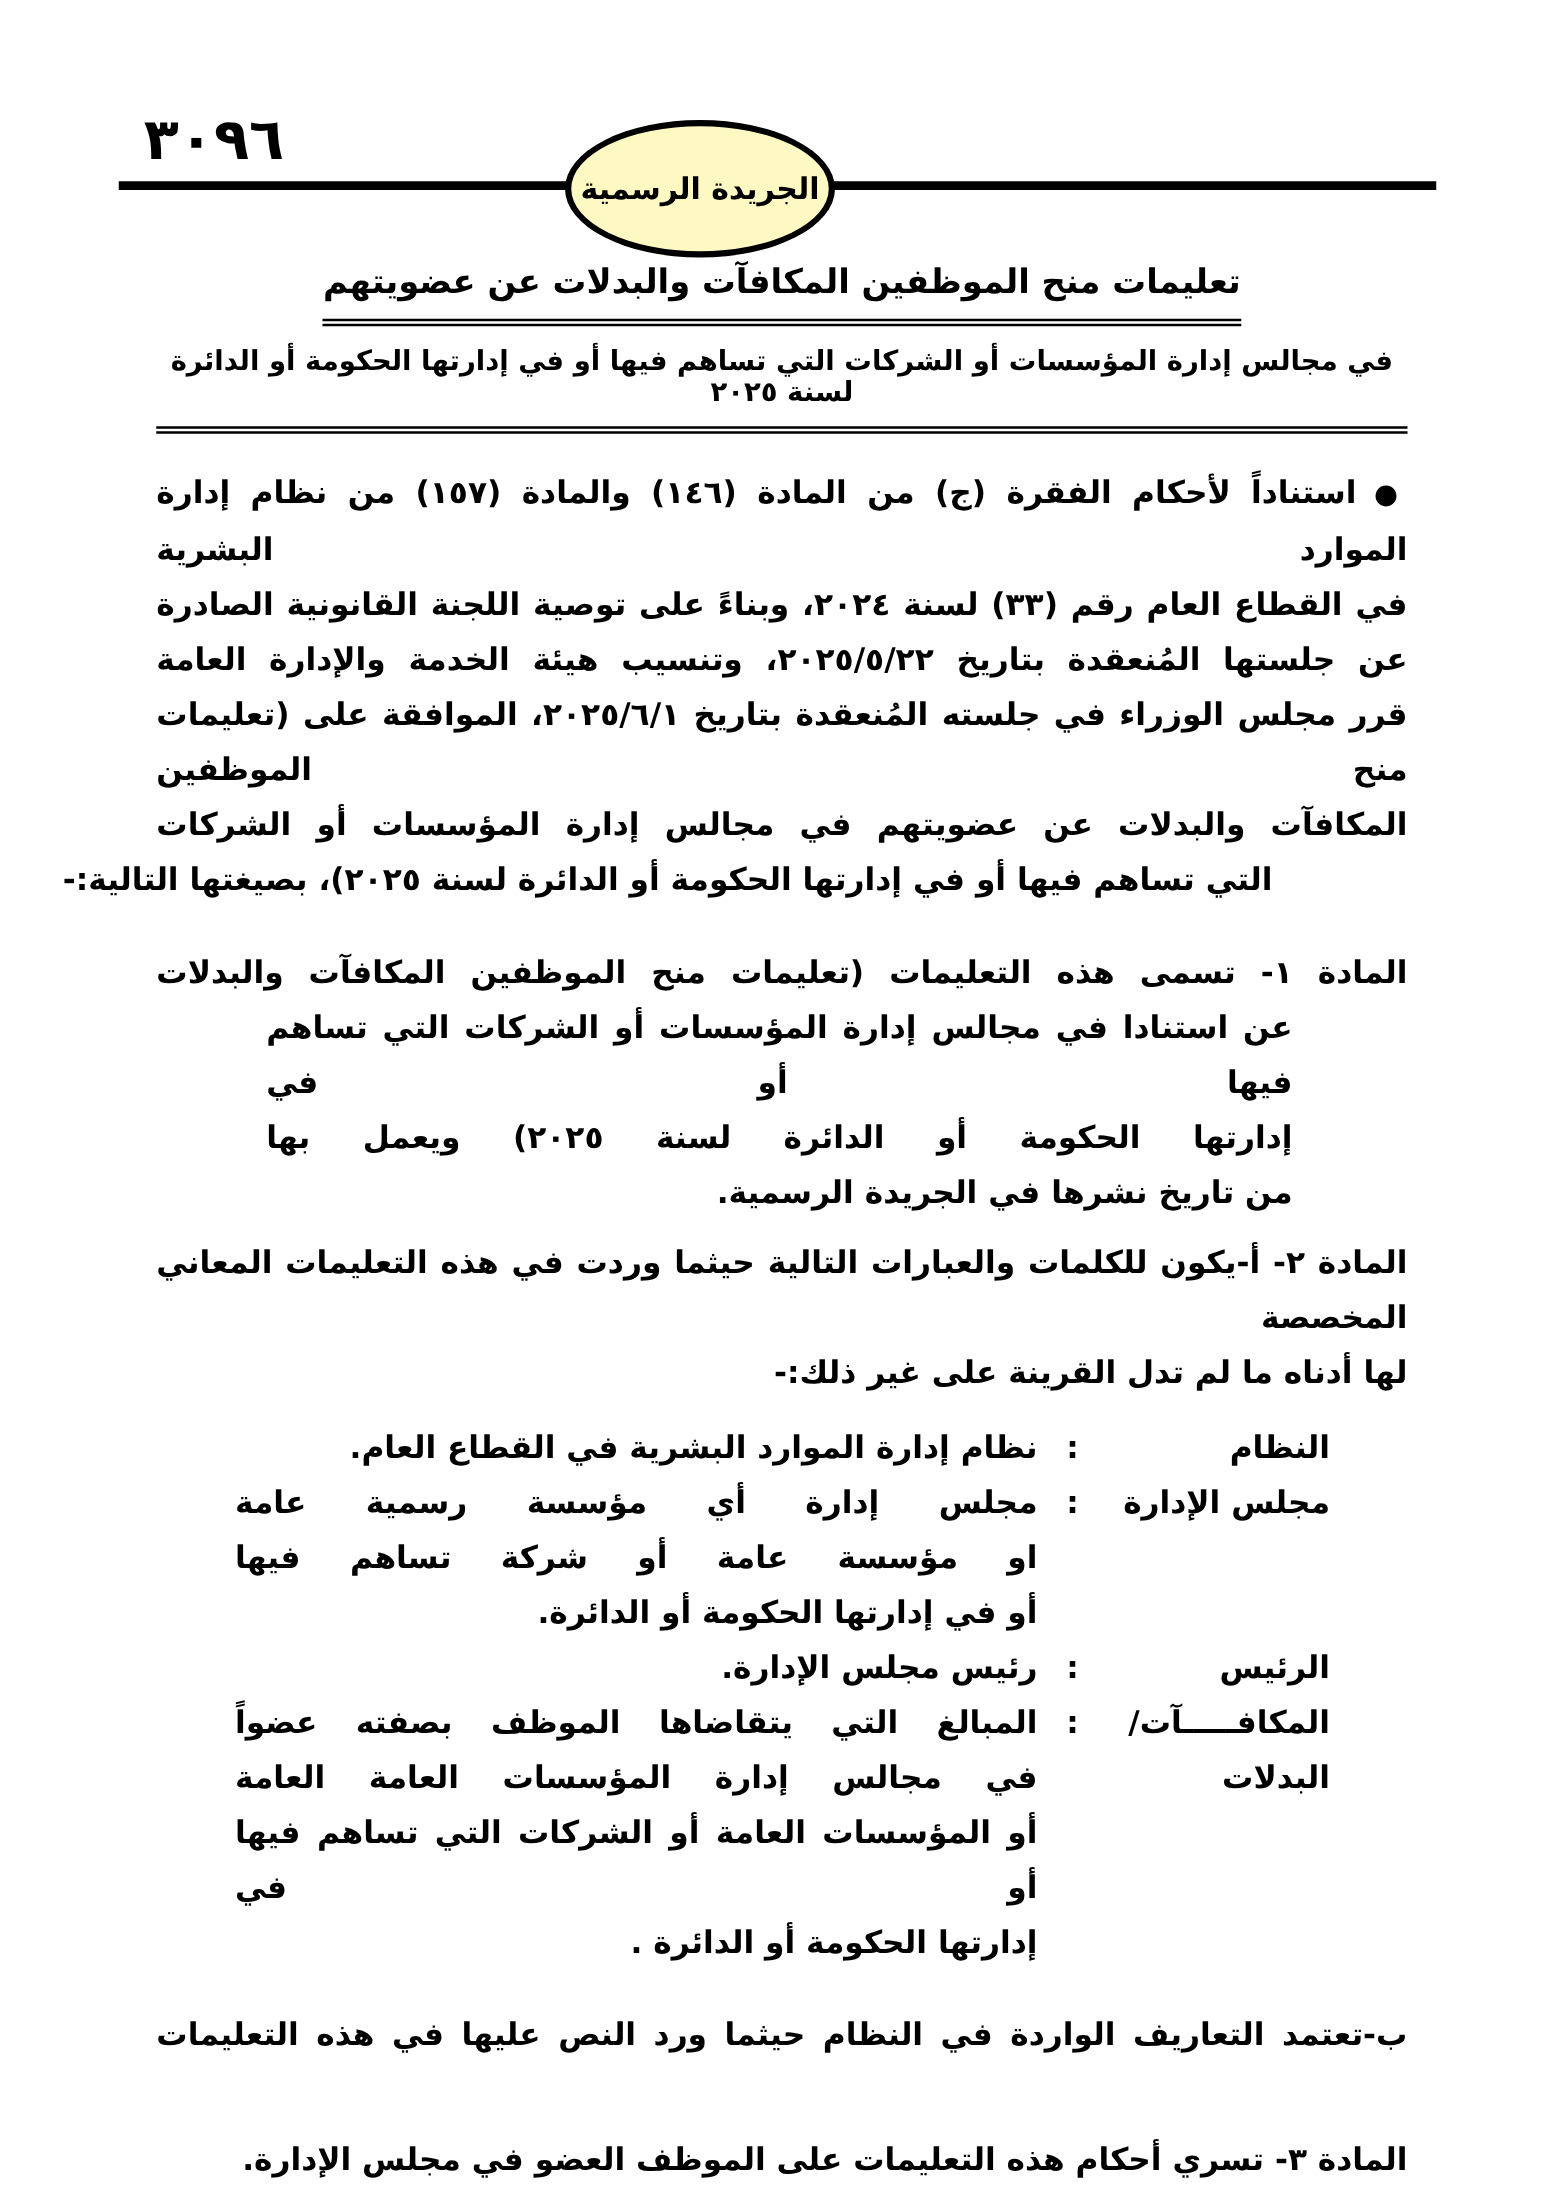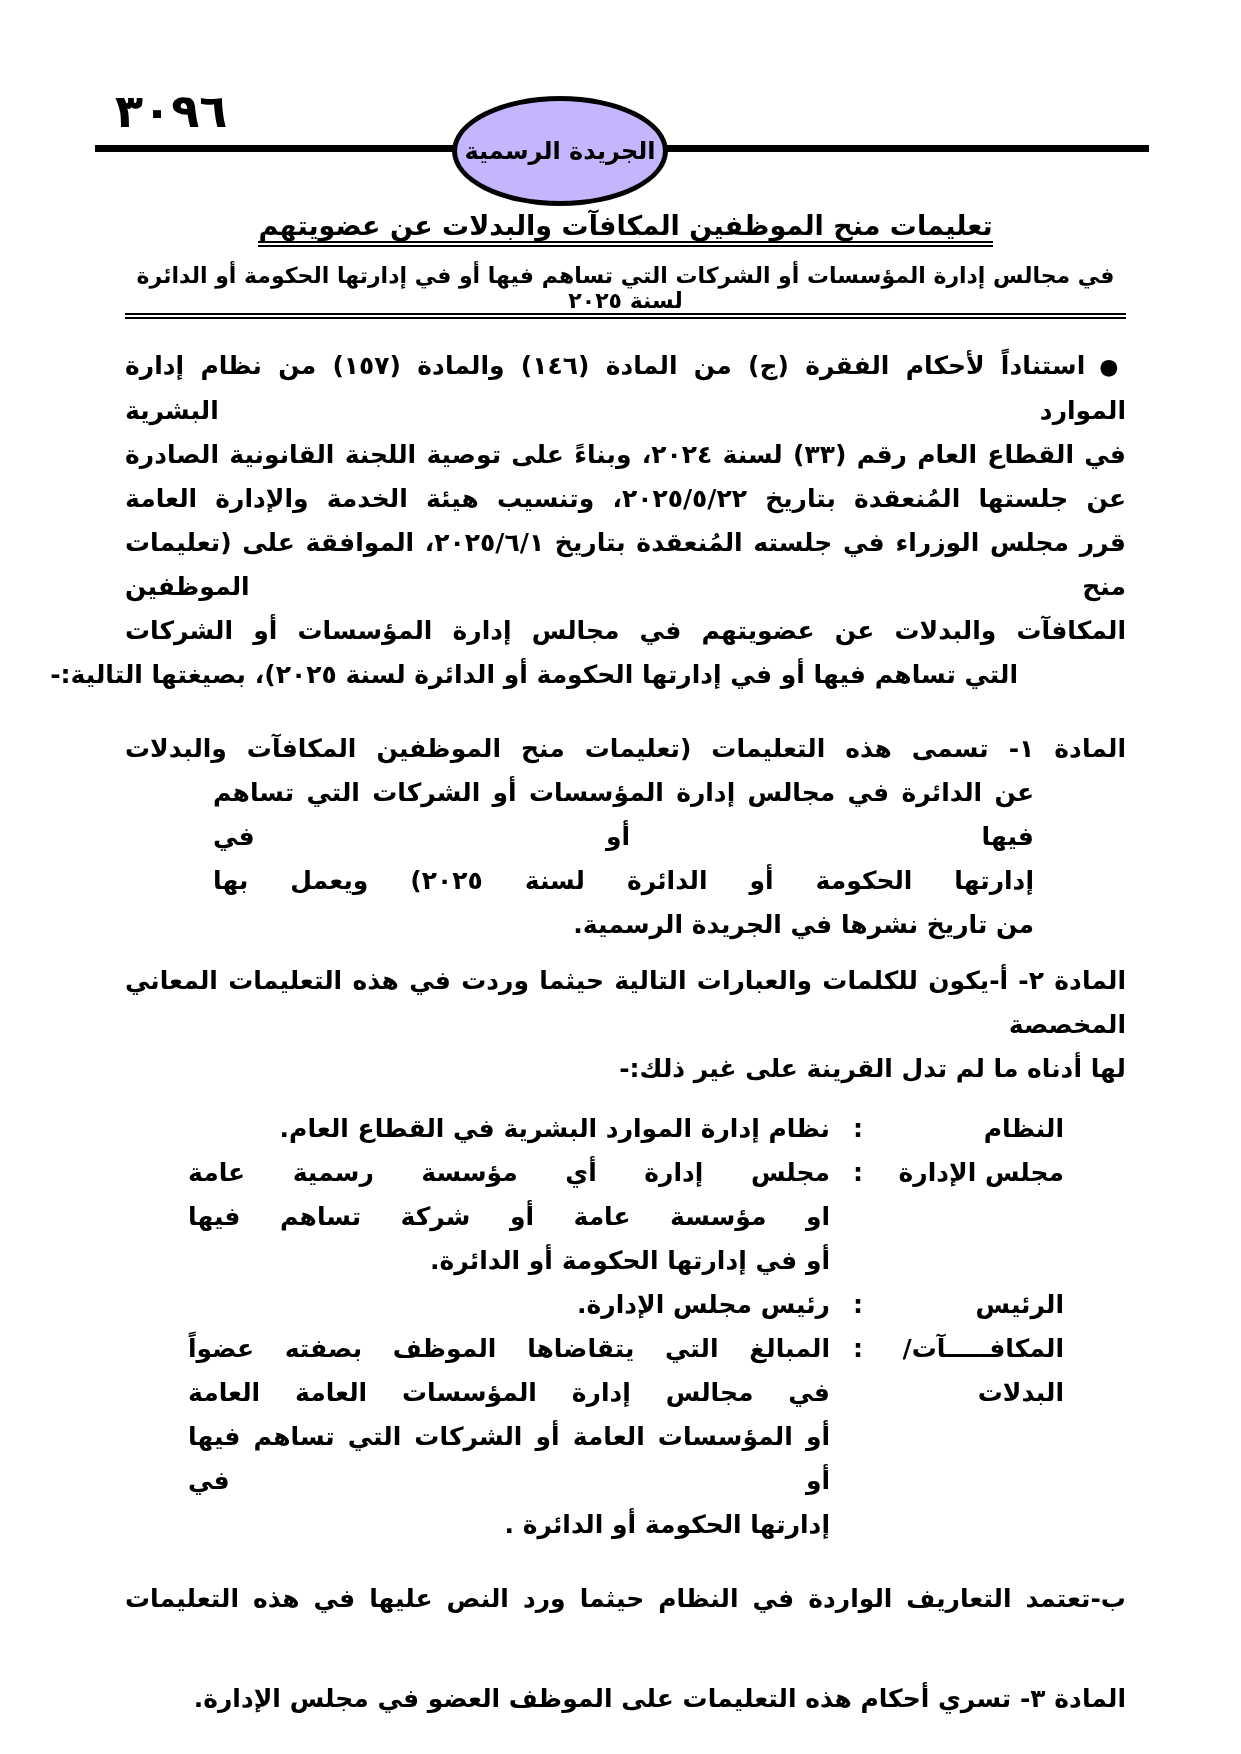--- a/index.html
+++ b/index.html
@@ -31,37 +31,37 @@
     right: 92px;
     height: 7px;
     background: #000;
   }
   .gazette-oval {
     position: absolute;
     top: 96px;
     left: 452px;
     width: 206px;
     height: 100px;
-    background: #c4b5fd;
+    background: #fef9c3;
     border: 5px solid #000;
     border-radius: 50%;
     display: flex;
     align-items: center;
     justify-content: center;
     font-size: 24px;
   }
   
   .body { padding: 0 115px 0 125px; }
   .titles { text-align: center; margin-top: 2px; }
   .title1 { font-size: 27px; margin-bottom: 16px; }
   .title2 { font-size: 22px; }
   .dbl {
     display: inline-block;
     border-bottom: 6px double #000;
-    padding-bottom: 0;
+    padding-bottom: 14px;
   }
   .line {
     font-size: 25px;
     line-height: 44px;
     white-space: nowrap;
   }
   .just  { white-space: normal; text-align: justify; text-align-last: justify; }
   .plain { text-align: right; }
   .center{ }
   .indent1 { margin-right: 108px; }
@@ -109,21 +109,21 @@
       <div class="line just">في القطاع العام رقم (٣٣) لسنة ٢٠٢٤، وبناءً على توصية اللجنة القانونية الصادرة</div>
       <div class="line just">عن جلستها المُنعقدة بتاريخ ٢٠٢٥/٥/٢٢، وتنسيب هيئة الخدمة والإدارة العامة</div>
       <div class="line just">قرر مجلس الوزراء في جلسته المُنعقدة بتاريخ ٢٠٢٥/٦/١، الموافقة على (تعليمات منح الموظفين</div>
       <div class="line just">المكافآت والبدلات عن عضويتهم في مجالس إدارة المؤسسات أو الشركات</div>
       <div class="line plain indent1">التي تساهم فيها أو في إدارتها الحكومة أو الدائرة لسنة ٢٠٢٥)، بصيغتها التالية:-</div>
     </div>
 
     <div class="article1">
       <div class="line just">المادة ١- تسمى هذه التعليمات (تعليمات منح الموظفين المكافآت والبدلات</div>
       <div class="art1-cont">
-        <div class="line just">عن الدائرة في مجالس إدارة المؤسسات أو الشركات التي تساهم فيها أو في</div>
+        <div class="line just">عن استنادا في مجالس إدارة المؤسسات أو الشركات التي تساهم فيها أو في</div>
         <div class="line just">إدارتها الحكومة أو الدائرة لسنة ٢٠٢٥) ويعمل بها</div>
         <div class="line center">من تاريخ نشرها في الجريدة الرسمية.</div>
       </div>
     </div>
 
     <div class="article2">
       <div class="line just">المادة ٢- أ-يكون للكلمات والعبارات التالية حيثما وردت في هذه التعليمات المعاني المخصصة</div>
       <div class="line center">لها أدناه ما لم تدل القرينة على غير ذلك:-</div>
     </div>
 

